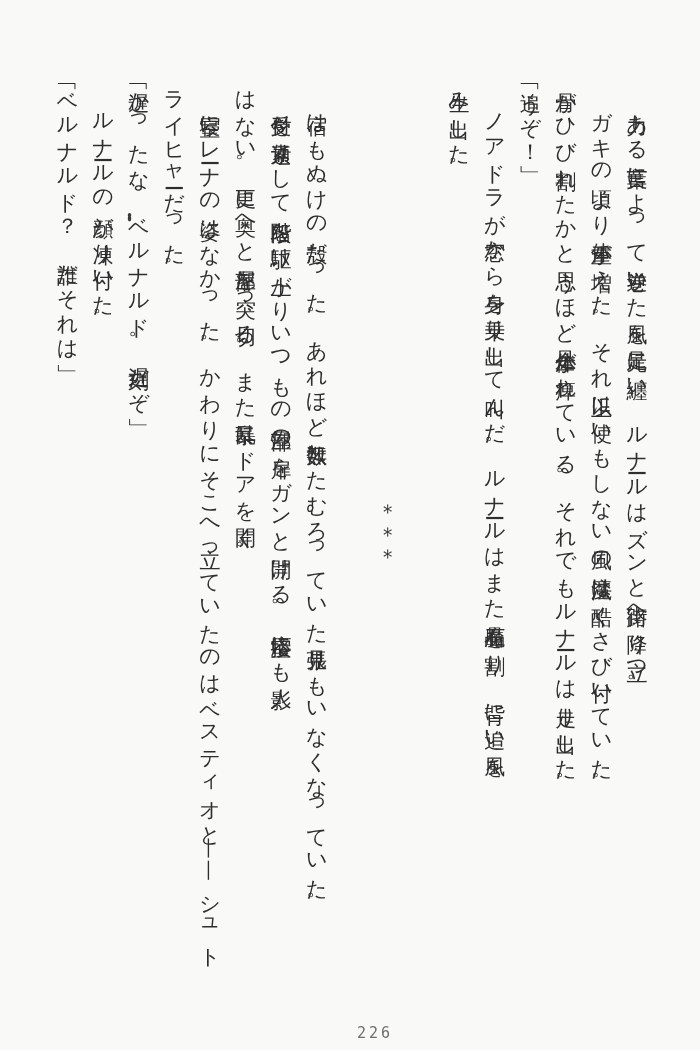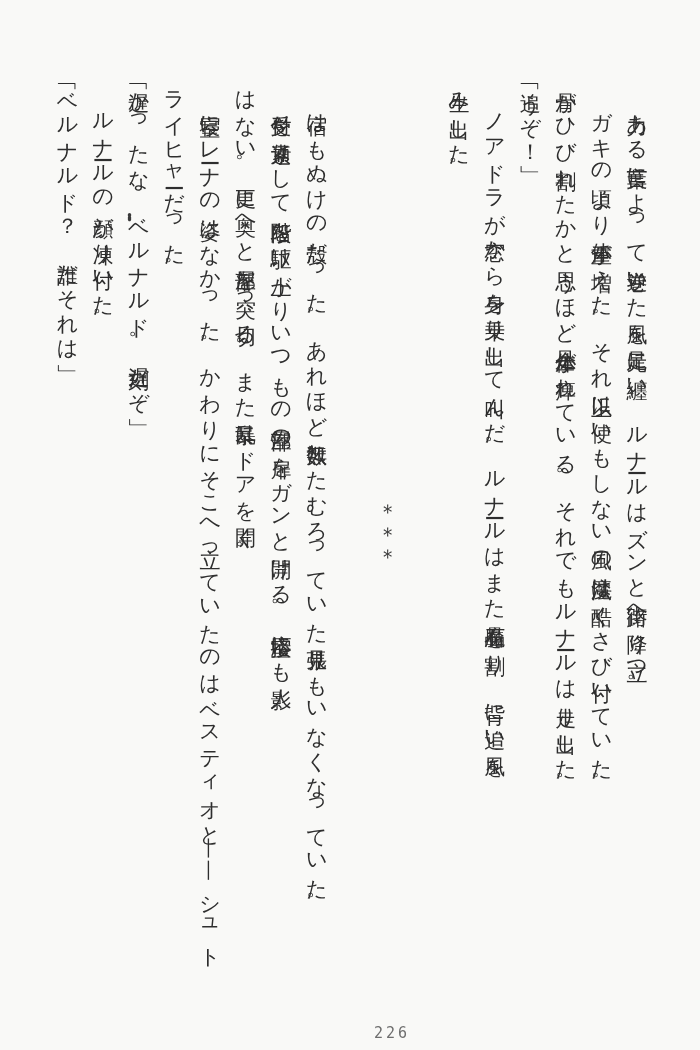--- a/index.html
+++ b/index.html
@@ -40,21 +40,21 @@
     left: -0.76em;
     top: 0;
     font-size: inherit;
     color: #3a3a3a;
   }
   .page-num {
     position: absolute;
     left: 340px;
     top: 1024px;
     width: 70px;
-    text-align: right;
+    text-align: center;
     font-family: "DejaVu Sans Mono", "Liberation Mono", monospace;
     font-size: 15px;
     letter-spacing: 3px;
     color: #6e6e6e;
   }
 </style>
 </head>
 <body>
 
 <div class="page">

